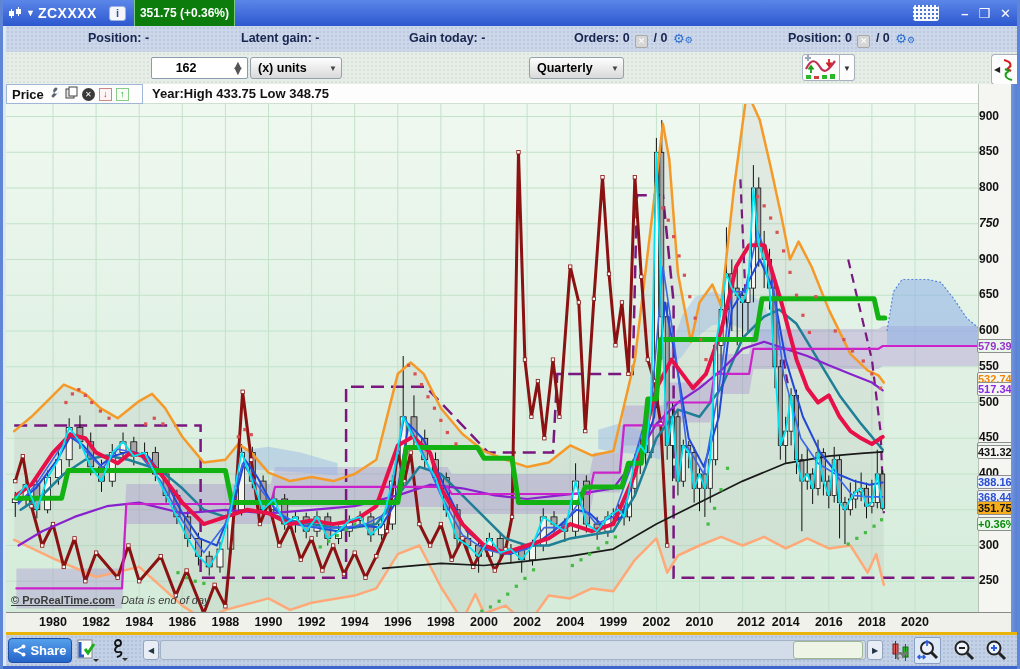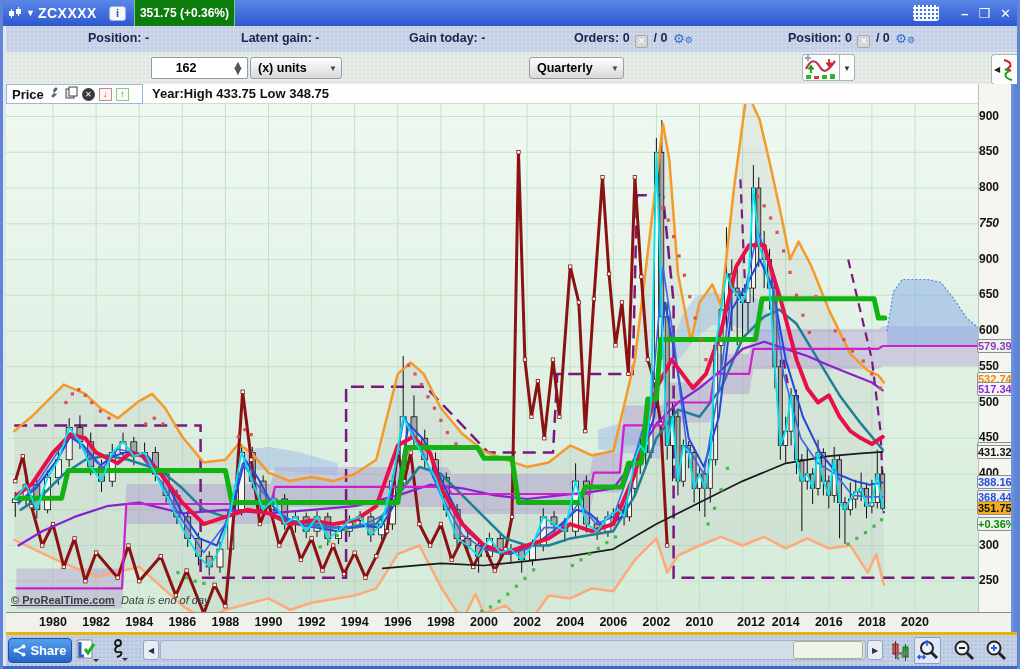--- a/index.html
+++ b/index.html
@@ -641,21 +641,21 @@
         <div class="xlab" style="left: 176.3px;">1986</div>
         <div class="xlab" style="left: 219.4px;">1988</div>
         <div class="xlab" style="left: 262.5px;">1990</div>
         <div class="xlab" style="left: 305.6px;">1992</div>
         <div class="xlab" style="left: 348.7px;">1994</div>
         <div class="xlab" style="left: 391.8px;">1996</div>
         <div class="xlab" style="left: 434.9px;">1998</div>
         <div class="xlab" style="left: 478px;">2000</div>
         <div class="xlab" style="left: 521.1px;">2002</div>
         <div class="xlab" style="left: 564.2px;">2004</div>
-        <div class="xlab" style="left: 607.3px;">2006</div>
+        <div class="xlab" style="left: 607.3px;">1999</div>
         <div class="xlab" style="left: 650.4px;">2002</div>
         <div class="xlab" style="left: 693.5px;">2010</div>
         <div class="xlab" style="left: 745px;">2012</div>
         <div class="xlab" style="left: 779.7px;">2014</div>
         <div class="xlab" style="left: 822.8px;">2016</div>
         <div class="xlab" style="left: 865.9px;">2018</div>
         <div class="xlab" style="left: 909px;">2020</div>
       </div>
     <div class="watermark">
       <span class="c">© ProRealTime.com</span><span class="n">Data is end of day</span>

